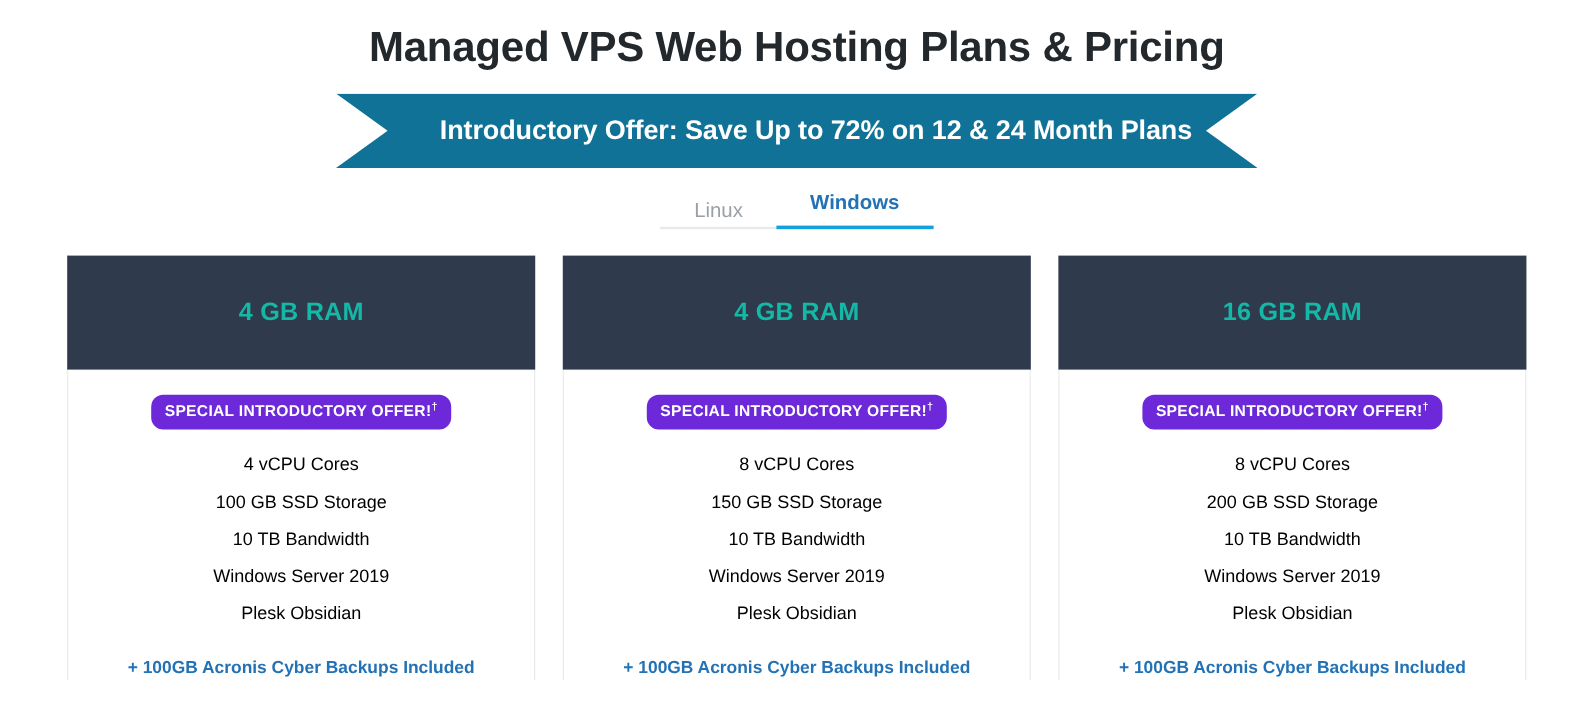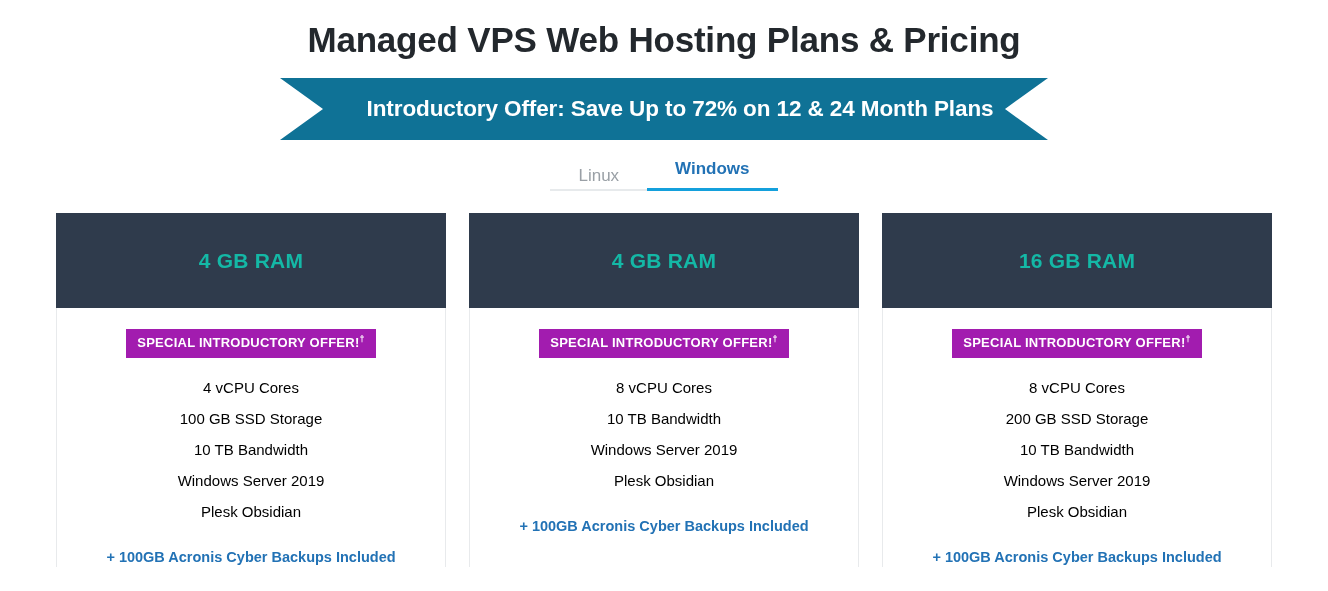--- a/index.html
+++ b/index.html
@@ -136,27 +136,28 @@
     line-height: 28px;
     font-weight: 700;
     letter-spacing: 0.2px;
   }
   .card-body {
     padding: 21px 0 0 0;
     text-align: center;
   }
   .offer-badge {
     display: inline-block;
-    background: #a21caf;
+    background: #6d28d9;
     color: #ffffff;
     font-size: 13px;
     line-height: 16px;
     font-weight: 700;
     letter-spacing: 0.25px;
     padding: 6px 11px 7px 11px;
+    border-radius: 10px;
   }
   .offer-badge sup {
     font-size: 9px;
     line-height: 0;
     vertical-align: super;
   }
   .features {
     list-style: none;
     margin: 14px 0 0 0;
     padding: 0;
@@ -216,20 +217,21 @@
     </div>
 
     <div class="card">
       <div class="card-header">
         <span class="card-header-title">4 GB RAM</span>
       </div>
       <div class="card-body">
         <div class="offer-badge"><span>SPECIAL INTRODUCTORY OFFER!</span><sup>†</sup></div>
         <ul class="features">
           <li>8 vCPU Cores</li>
+          <li>150 GB SSD Storage</li>
           <li>10 TB Bandwidth</li>
           <li>Windows Server 2019</li>
           <li>Plesk Obsidian</li>
         </ul>
         <a class="backup-line" href="#">+ 100GB Acronis Cyber Backups Included</a>
       </div>
     </div>
 
     <div class="card">
       <div class="card-header">

